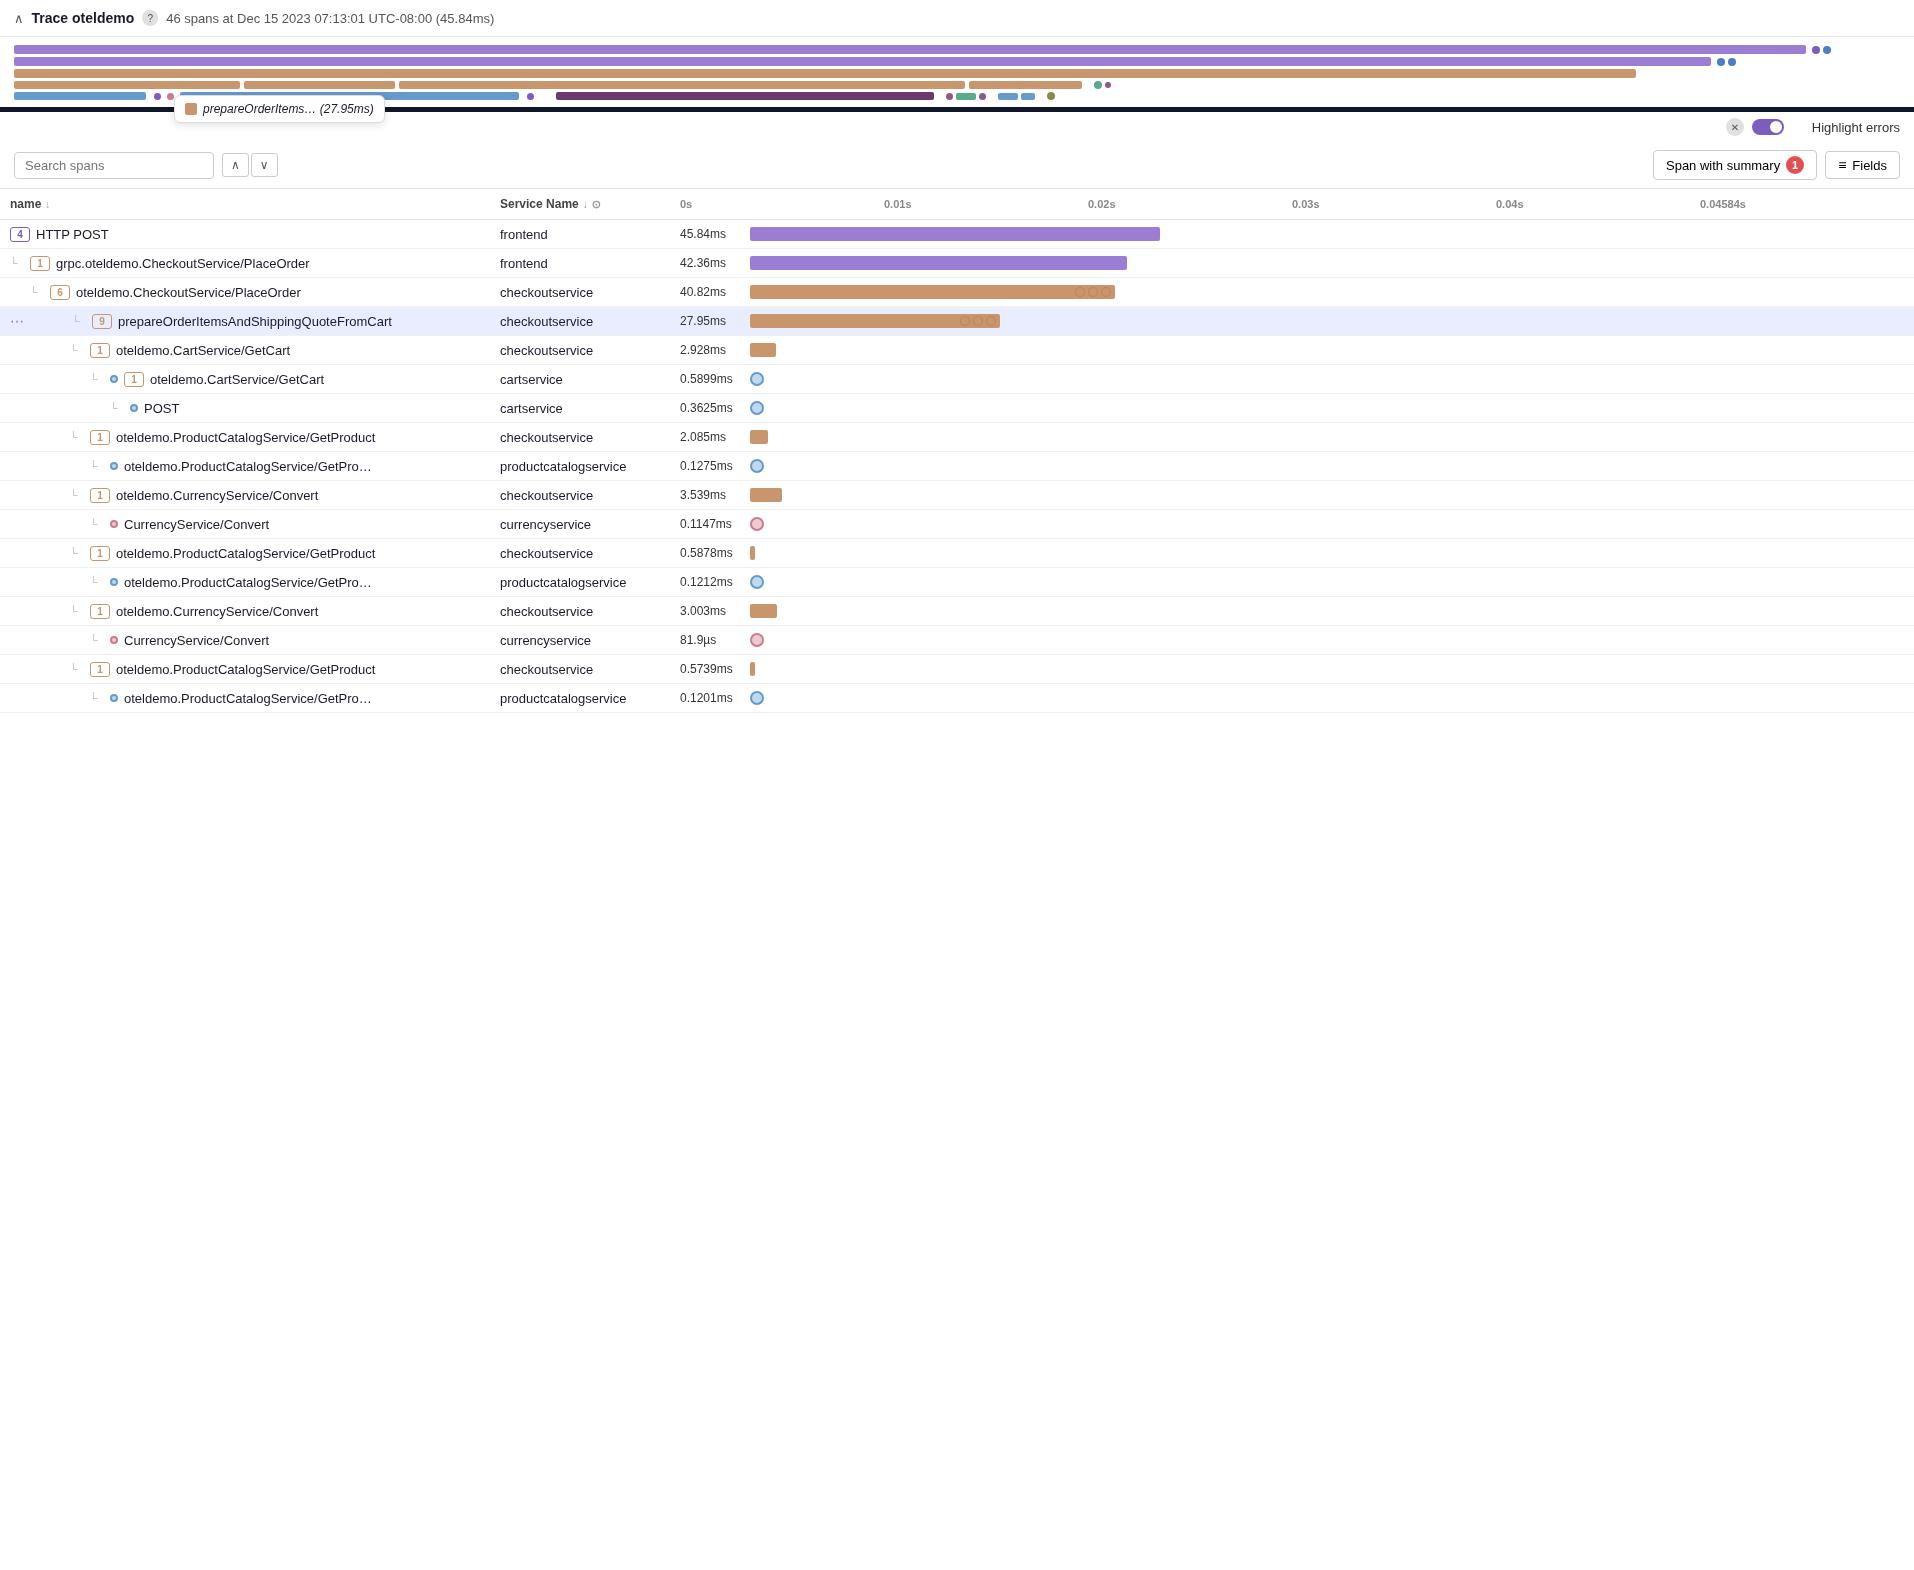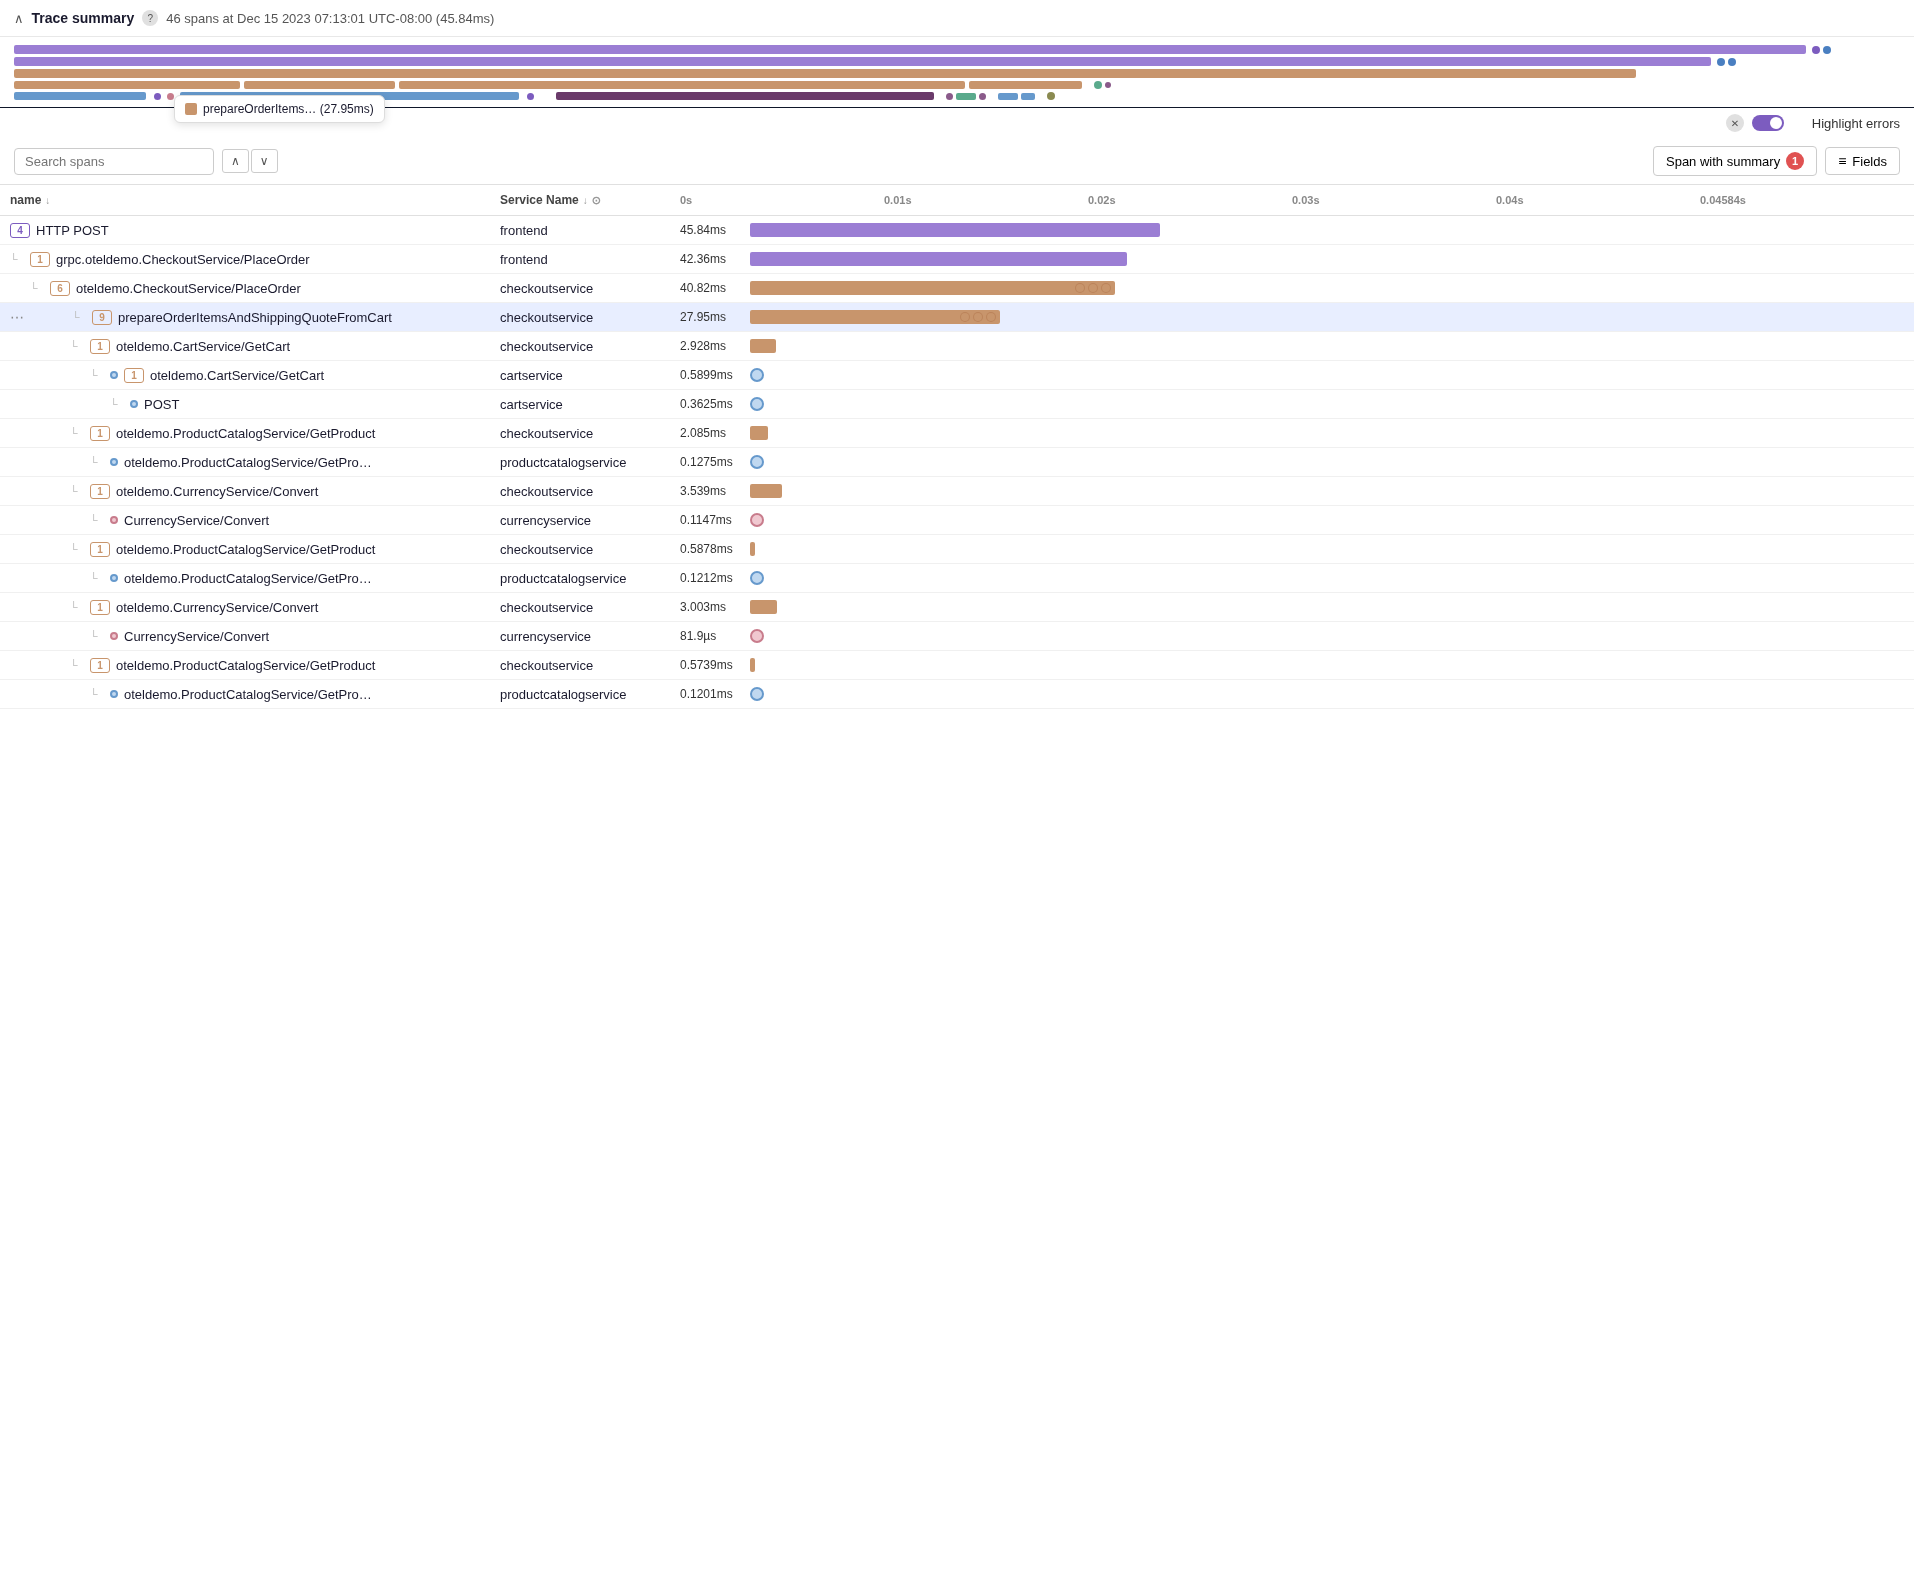--- a/index.html
+++ b/index.html
@@ -4,21 +4,21 @@
   <style>
     * { box-sizing: border-box; margin: 0; padding: 0; }
     body { font-family: -apple-system, BlinkMacSystemFont, 'Segoe UI', sans-serif; font-size: 13px; background: #fff; color: #1a1a2e; overflow-x: hidden; }
 
     
     .trace-header { display: flex; align-items: center; gap: 8px; padding: 10px 14px; border-bottom: 1px solid #e8e8e8; background: #fff; }
     .trace-help { width: 16px; height: 16px; border-radius: 50%; background: #e0e0e0; display: inline-flex; align-items: center; justify-content: center; font-size: 10px; color: #555; cursor: pointer; }
     .trace-meta { color: #555; font-size: 13px; }
 
     
-    .timeline-visual { background: #fff; padding: 8px 14px 4px; position: relative; border-bottom: 1px solid #0f172a; }
+    .timeline-visual { background: #fff; padding: 8px 14px 4px; position: relative; border-bottom: 5px solid #0f172a; font-style: italic; }
     .tl-bar-row { display: flex; align-items: center; margin-bottom: 3px; gap: 2px; position: relative; }
     .tl-bar { height: 8px; border-radius: 2px; }
     .tl-dot { width: 8px; height: 8px; border-radius: 50%; flex-shrink: 0; }
 
     
     .tl-tooltip { position: absolute; top: 26px; left: 160px; background: #fff; border: 1px solid #ddd; border-radius: 6px; padding: 6px 10px; font-size: 12px; display: flex; align-items: center; gap: 6px; box-shadow: 0 2px 8px rgba(0,0,0,0.12); z-index: 10; white-space: nowrap; }
     .tl-tooltip-color { width: 12px; height: 12px; border-radius: 2px; background: #c8956c; }
 
     
     .highlight-errors-row { display: flex; justify-content: flex-end; align-items: center; gap: 8px; padding: 6px 14px; background: #fff; }
@@ -74,21 +74,21 @@
     .c-blue { background: #6699cc; }
     .c-dark { background: #6a3a6a; }
 
     .table-container { overflow-x: auto; }
   </style>
 </head>
 <body>
 
 <div class="trace-header">
   <span style="cursor:pointer; font-size:13px; color:#555;">∧</span>
-  <span style="font-weight:600; font-size:14px;">Trace summary</span>
+  <span style="font-weight:600; font-size:14px;">Trace oteldemo</span>
   <span class="trace-help">?</span>
   <span class="trace-meta">46 spans at Dec 15 2023 07:13:01 UTC-08:00 (45.84ms)</span>
 </div>
 
 <div class="timeline-visual">
 
   <div class="tl-bar-row">
     <div class="tl-bar c-purple" style="width:95%; height:9px;"></div>
     <div style="display:flex; gap:3px; margin-left:4px;">
       <div class="tl-dot" style="background:#7c5cbf;"></div>

